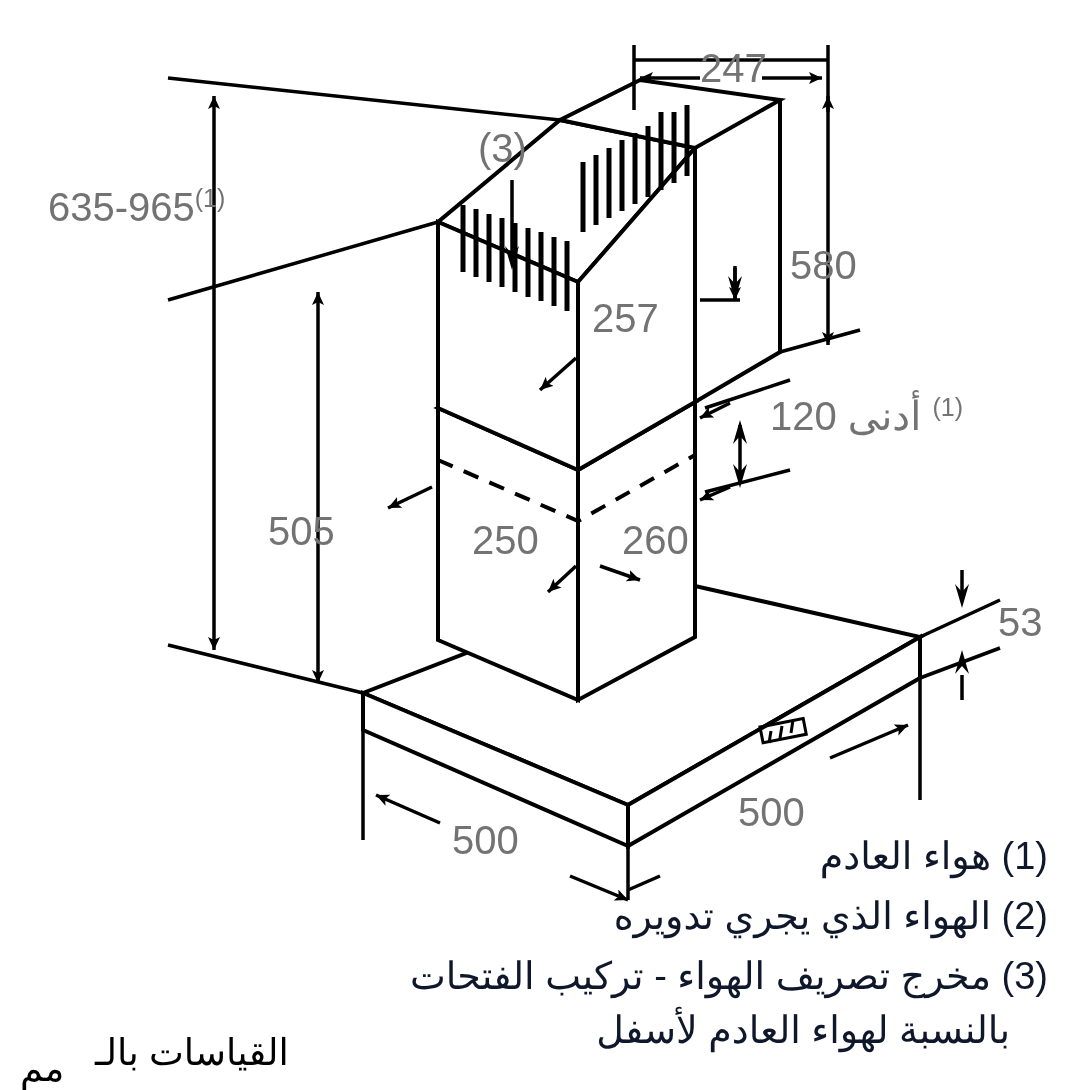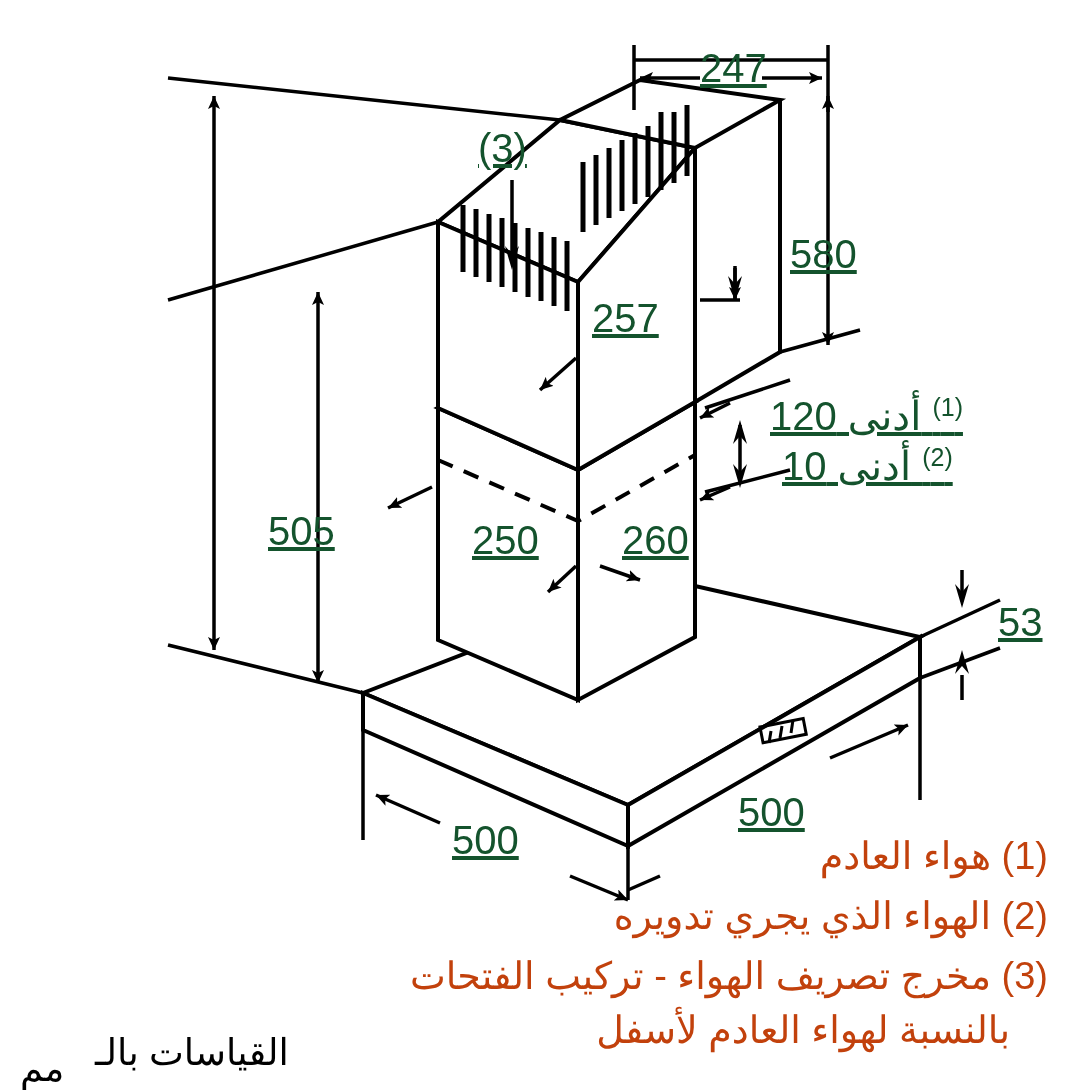--- a/index.html
+++ b/index.html
@@ -19,34 +19,33 @@
     position: absolute;
     left: 0;
     top: 0;
     width: 1090px;
     height: 1090px;
   }
   .dim-label {
     position: absolute;
     font-family: "Liberation Sans", sans-serif;
     font-size: 40px;
-    color: #14532d;
+    color: #737373;
     white-space: nowrap;
     line-height: 1.1;
-    text-decoration: underline;
   }
   .dim-label .sup {
     font-size: 25px;
     vertical-align: super;
   }
   .legend {
     position: absolute;
     font-family: "Liberation Sans", sans-serif;
     font-size: 38px;
-    color: #c2410c;
+    color: #0f172a;
     direction: rtl;
     text-align: right;
     line-height: 1.28;
     white-space: nowrap;
   }
   .units {
     position: absolute;
     font-family: "Liberation Sans", sans-serif;
     font-size: 37px;
     color: #000000;
@@ -173,34 +172,34 @@
       <line x1="363" y1="730" x2="363" y2="840"></line>
       <line x1="376" y1="795" x2="440" y2="823" marker-start="url(#arrHs)"></line>
       <line x1="570" y1="876" x2="628" y2="900" marker-end="url(#arrH)"></line>
       <line x1="628" y1="890" x2="660" y2="876"></line>
 
       <line x1="512" y1="180" x2="512" y2="262"></line>
       <path d="M512,270 L505,246 L512,254 L519,246 Z" fill="#000" stroke="none"></path>
     </g>
   </svg>
 
+  <div class="dim-label" style="left:48px; top:185px;">
+    <span>635-965</span><span class="sup">(1)</span>
+  </div>
 
   <div class="dim-label" style="left:478px; top:126px;">(3)</div>
 
   <div class="dim-label" style="left:700px; top:46px;">247</div>
 
-  <div class="dim-label" style="left:790px; top:232px;">580</div>
+  <div class="dim-label" style="left:790px; top:243px;">580</div>
 
   <div class="dim-label" style="left:592px; top:296px;">257</div>
 
   <div class="dim-label" style="left:770px; top:394px; direction:rtl;">
     <span class="sup">(1)</span> <span>أدنى 120</span>
-  </div>
-  <div class="dim-label" style="left:782px; top:444px; direction:rtl;">
-    <span class="sup">(2)</span> <span>أدنى 10</span>
   </div>
 
   <div class="dim-label" style="left:268px; top:509px;">505</div>
 
   <div class="dim-label" style="left:472px; top:518px;">250</div>
 
   <div class="dim-label" style="left:598px; top:518px;margin-left:24px;">260</div>
 
   <div class="dim-label" style="left:998px; top:600px;">53</div>
 

